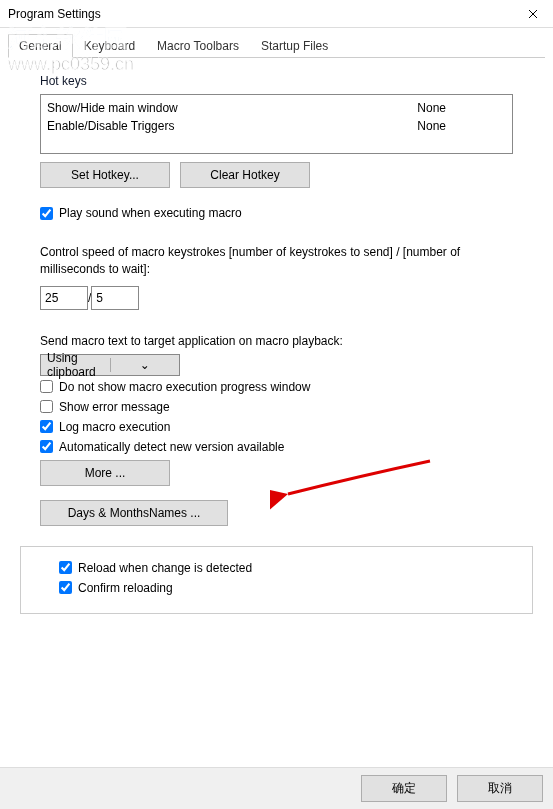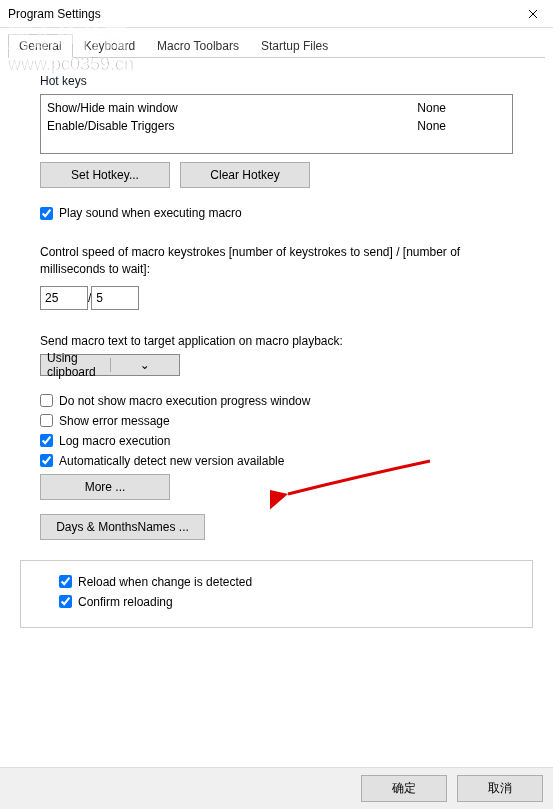--- a/index.html
+++ b/index.html
@@ -15,28 +15,28 @@
 .tab.active { border: 1px solid #ccc; border-bottom: 1px solid #fff; background: #fff; position: relative; z-index: 2; }
 .tabrule { border-top: 1px solid #ccc; margin: 0 8px; margin-top: -1px; }
 .content { padding: 16px 40px 0 40px; }
 .section-label { font-size: 12px; margin-bottom: 6px; color: #0f172a; }
 .listbox { border: 1px solid #888; height: 60px; padding: 4px 6px; margin-bottom: 8px; }
 .listrow { display: flex; justify-content: space-between; padding: 2px 0; }
 .listrow .val { margin-right: 60px; }
 .btnrow { display: flex; gap: 10px; margin-bottom: 18px; }
 .btn { border: 1px solid #adadad; background: #e1e1e1; font-size: 12px; padding: 5px 0; cursor: pointer; text-align: center; font-family: inherit; }
 .btn.w140 { width: 130px; }
-.btn.w150 { width: 165px; }
+.btn.w150 { width: 188px; }
 .checkbox-row { display: flex; align-items: center; gap: 6px; margin-bottom: 4px; }
 .checkbox-row input { width: 13px; height: 13px; }
 .para { margin-top: 24px; margin-bottom: 8px; line-height: 1.4; }
 .inputrow { display: flex; align-items: center; margin-bottom: 24px; }
 .numfield { width: 48px; height: 24px; border: 1px solid #888; padding: 2px 4px; font-size: 12px; font-family: inherit; }
 label.inline { margin-bottom: 6px; display: block; }
-.combo { display: flex; align-items: center; width: 140px; border: 1px solid #888; background: #e1e1e1; height: 22px; margin-bottom: 18px; }
+.combo { display: flex; align-items: center; width: 140px; border: 1px solid #888; background: #e1e1e1; height: 22px; margin-bottom: 4px; }
 .combo span { flex: 1; padding: 0 6px; }
 .combo .arrow { width: 18px; text-align: center; border-left: 1px solid #aaa; }
 .cbgroup .checkbox-row { margin-bottom: 6px; }
 .btnrow2 { display: flex; gap: 14px; margin-top: 6px; margin-bottom: 20px; flex-direction: column; }
 .fieldset { border: 1px solid #ccc; margin: 0 -20px; padding: 14px 20px 12px 20px; position: relative; }
 .fieldset .legend { position: absolute; top: -9px; left: 8px; background: #fff; padding: 0 4px; font-size: 12px; }
 .fs-inner .checkbox-row { margin-left: 18px; margin-bottom: 6px; }
 .footer { position: absolute; bottom: 0; left: 0; right: 0; height: 42px; border-top: 1px solid #ddd; background: #f0f0f0; display: flex; justify-content: flex-end; align-items: center; gap: 10px; padding-right: 10px; }
 .footer .btn { width: 86px; padding: 4px 0; }
 .arrow-anno { position: absolute; top: 456px; left: 270px; pointer-events: none; }

